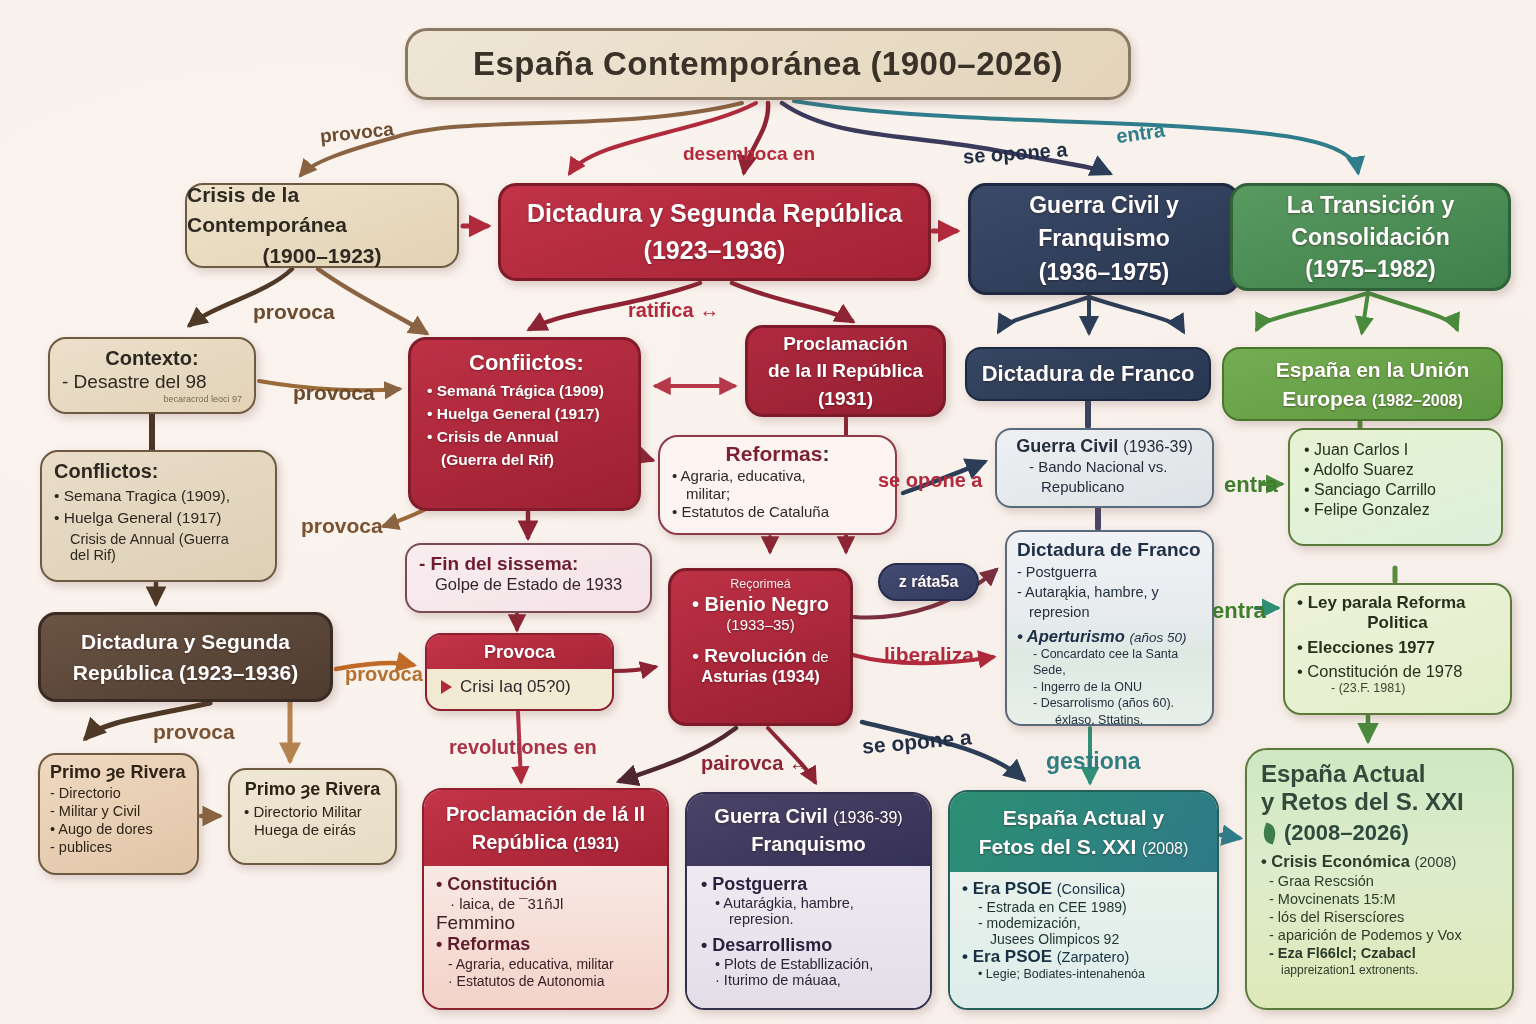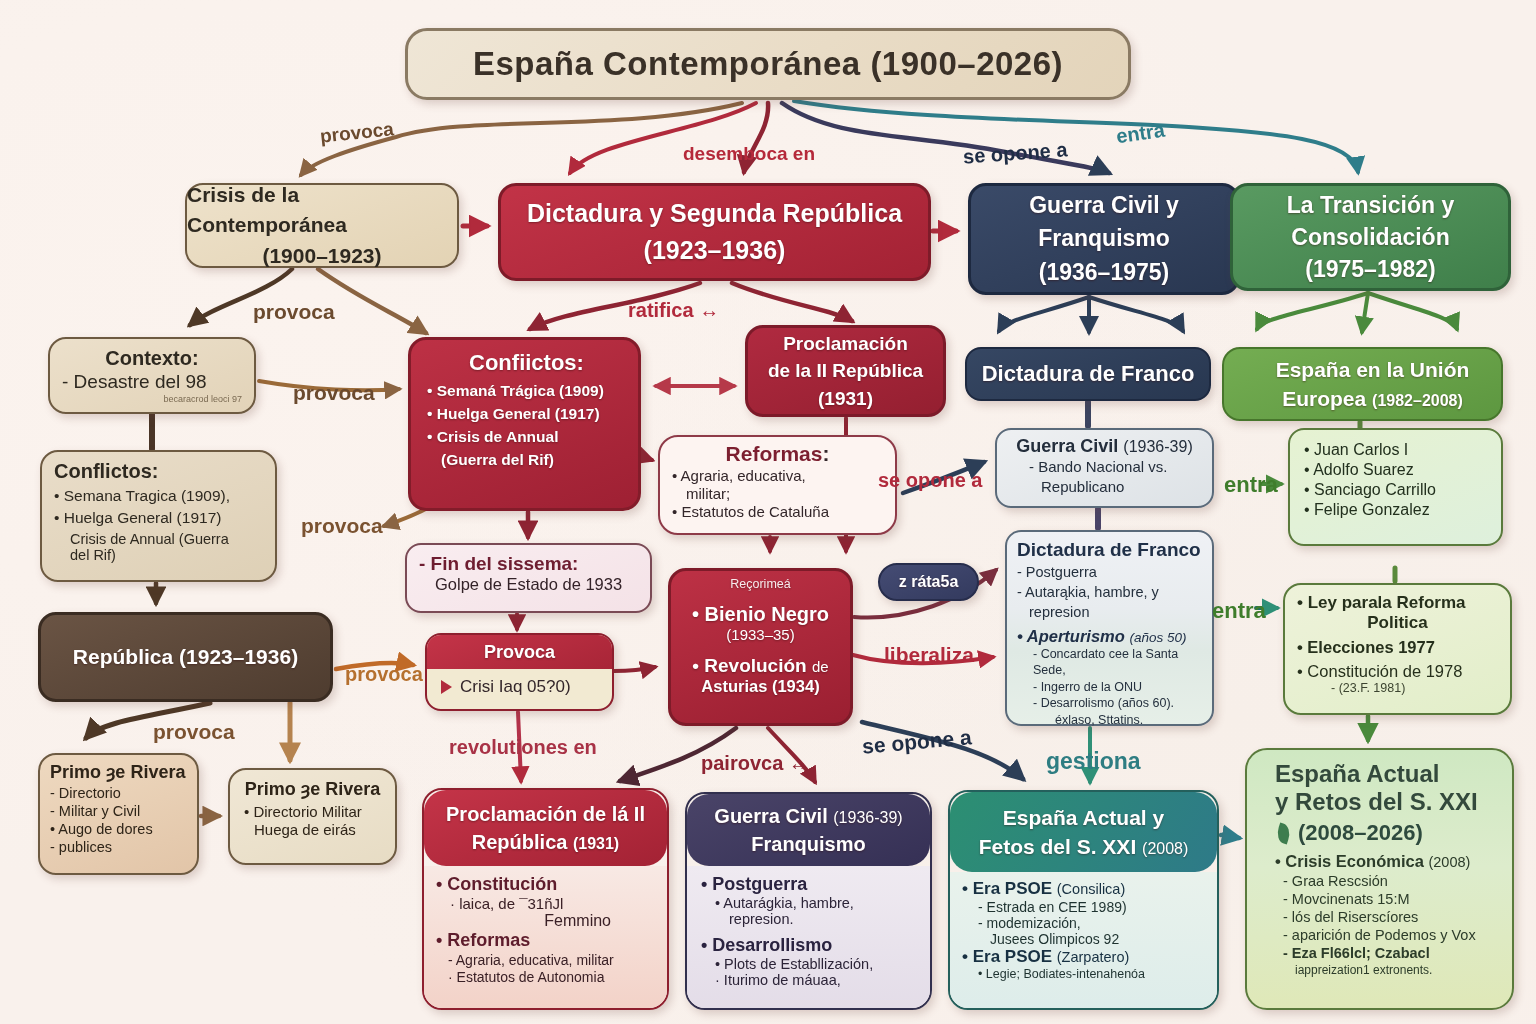--- a/index.html
+++ b/index.html
@@ -93,21 +93,21 @@
   #n-provoca-box{left:425px;top:633px;width:189px;height:78px;border:2.5px solid #8e1f2e;border-radius:16px;
         overflow:hidden;background:#f2ead2;}
   #n-provoca-box .hd{background:linear-gradient(160deg,#c43448,#a82537);height:34px;display:flex;align-items:center;
         justify-content:center;font-size:18px;font-weight:bold;}
   #n-provoca-box .bd{display:flex;align-items:center;gap:8px;padding:8px 14px;font-size:17px;color:#33262a;}
   .tri-icon{width:0;height:0;border-left:11px solid #b12a3c;border-top:7px solid transparent;border-bottom:7px solid transparent;display:inline-block;}
 
   #n-bienio{left:668px;top:568px;width:185px;height:158px;background:linear-gradient(160deg,#bd3145,#9a1f31);
         border:3px solid #7e1b29;padding:6px 8px;text-align:center;}
   #n-bienio .fp{font-size:12.5px;opacity:.9;}
-  #n-bienio .b1{font-size:20px;font-weight:bold;margin-top:12px;}
+  #n-bienio .b1{font-size:20px;font-weight:bold;margin-top:2px;}
   #n-bienio .y1{font-size:15px;font-weight:normal;}
   #n-bienio .b2{font-size:19px;font-weight:bold;margin-top:12px;}
   #n-bienio .b2 .sm{font-size:15px;font-weight:normal;}
   #n-bienio .b3{font-size:16.5px;font-weight:bold;}
 
   #n-pill{left:878px;top:563px;width:101px;height:38px;background:linear-gradient(160deg,#454c74,#333a5e);
         border:2px solid #272d4c;border-radius:19px;display:flex;align-items:center;justify-content:center;
         font-size:16px;font-weight:bold;z-index:3;}
 
   #n-franco-det{left:1005px;top:530px;width:209px;height:196px;border:2px solid #5a6a7a;border-radius:16px;
@@ -137,29 +137,29 @@
   #n-primo1 .t{font-size:18px;font-weight:bold;}
   #n-primo1 li{font-size:14.5px;margin:2px 0;}
 
   #n-primo2{left:228px;top:768px;width:169px;height:97px;background:linear-gradient(160deg,#f0e7d5,#e7dcc4);
         border:2px solid #6d5a41;color:#2e2418;padding:9px 12px;}
   #n-primo2 .t{font-size:18px;font-weight:bold;text-align:center;}
   #n-primo2 li{font-size:15px;margin:3px 0 0 2px;}
   #n-primo2 li.cont{padding-left:10px;margin-top:1px;}
 
   .split{overflow:hidden;padding:0;}
-  .split .hd{display:flex;flex-direction:column;align-items:center;justify-content:center;text-align:center;border-radius:22px;}
+  .split .hd{display:flex;flex-direction:column;align-items:center;justify-content:center;text-align:center;}
 
   #n-procl2{left:422px;top:788px;width:247px;height:222px;border:2.5px solid #8e1f2e;border-radius:20px;}
   #n-procl2 .hd{height:76px;background:linear-gradient(160deg,#c43448,#a32234);font-size:20px;font-weight:bold;line-height:1.4;}
   #n-procl2 .hd .yr{font-weight:bold;font-size:16px;}
   #n-procl2 .bd{background:linear-gradient(180deg,#f8e9e4,#f2cfc4);height:146px;padding:8px 12px;color:#3a2026;}
   #n-procl2 .bt{font-size:18px;font-weight:bold;color:#5e1c2c;}
   #n-procl2 .s1{font-size:15px;padding-left:14px;}
-  #n-procl2 .s2{font-size:16px;text-align:right;padding-right:44px;}
+  #n-procl2 .s2{font-size:19px;padding-right:44px;}
   #n-procl2 .r li{font-size:14px;padding-left:12px;margin-top:1px;}
 
   #n-guerra2{left:685px;top:792px;width:247px;height:218px;border:2.5px solid #32304e;border-radius:20px;}
   #n-guerra2 .hd{height:72px;background:linear-gradient(160deg,#4a4468,#353055);font-size:20px;font-weight:bold;line-height:1.4;}
   #n-guerra2 .hd .yr{font-weight:normal;font-size:16px;}
   #n-guerra2 .bd{background:linear-gradient(180deg,#efeaf1,#e3dcE8);background:linear-gradient(180deg,#efeaf1,#e2dbe7);
         height:146px;padding:8px 14px;color:#2c2438;}
   #n-guerra2 .bt{font-size:18px;font-weight:bold;color:#2a2340;}
   #n-guerra2 .s li{font-size:14.5px;padding-left:14px;}
   #n-guerra2 .s li.cont{padding-left:28px;}
@@ -169,21 +169,21 @@
   #n-teal .hd{height:80px;background:linear-gradient(120deg,#2c8f72,#2e7a88);font-size:21px;font-weight:bold;line-height:1.4;}
   #n-teal .hd .yr{font-weight:normal;font-size:16px;}
   #n-teal .bd{background:linear-gradient(180deg,#e9f2ec,#dcecea);height:140px;padding:7px 12px;color:#1e3230;}
   #n-teal .bt{font-size:17px;font-weight:bold;color:#173042;}
   #n-teal .bt .pr{font-weight:normal;font-size:14.5px;}
   #n-teal .s li{font-size:14px;padding-left:16px;}
   #n-teal .s li.cont{padding-left:28px;}
   #n-teal .last{font-size:12.5px;padding-left:16px;}
 
   #n-retos{left:1245px;top:748px;width:269px;height:262px;border:2.5px solid #5a7a3c;border-radius:22px;
-        background:linear-gradient(180deg,#cfe8c2 0%,#ddeccc 45%,#dfe8b8 100%);color:#2c3c2a;padding:10px 28px;}
+        background:linear-gradient(180deg,#cfe8c2 0%,#ddeccc 45%,#dfe8b8 100%);color:#2c3c2a;padding:10px 14px;}
   #n-retos .h1{font-size:24px;font-weight:bold;color:#33493c;}
   #n-retos .h2{font-size:24px;font-weight:bold;color:#33493c;}
   #n-retos .yr{font-size:22px;font-weight:bold;color:#2e4a3e;display:flex;align-items:center;gap:8px;margin:4px 0 6px 2px;}
   #n-retos .ct{font-size:16.5px;font-weight:bold;}
   #n-retos .ct .pr{font-weight:normal;font-size:14.5px;}
   #n-retos li{font-size:14.5px;margin:2px 0 0 8px;}
   #n-retos li.bold{font-weight:bold;}
   #n-retos li.fp{font-size:12px;margin-left:20px;}
   .leaf{display:inline-block;width:13px;height:19px;background:#3e7d4e;border-radius:0 75% 0 75%;transform:rotate(18deg);}
 </style>
@@ -413,20 +413,21 @@
 
   <div id="n-ley" class="node">
     <div class="b">• Ley parala Reforma</div>
     <div class="c">Politica</div>
     <div class="n" style="font-weight:bold;">• Elecciones 1977</div>
     <div class="n">• Constitución de 1978</div>
     <div class="sub">- (23.F. 1981)</div>
   </div>
 
   <div id="n-brown" class="node wt">
+    <div>Dictadura y Segunda</div>
     <div>República (1923–1936)</div>
   </div>
 
   <div id="n-primo1" class="node">
     <div class="t">Primo ȝe Rivera</div>
     <ul>
       <li>- Directorio</li>
       <li>- Militar y Civil</li>
       <li>• Augo de dores</li>
       <li>- publices</li>

